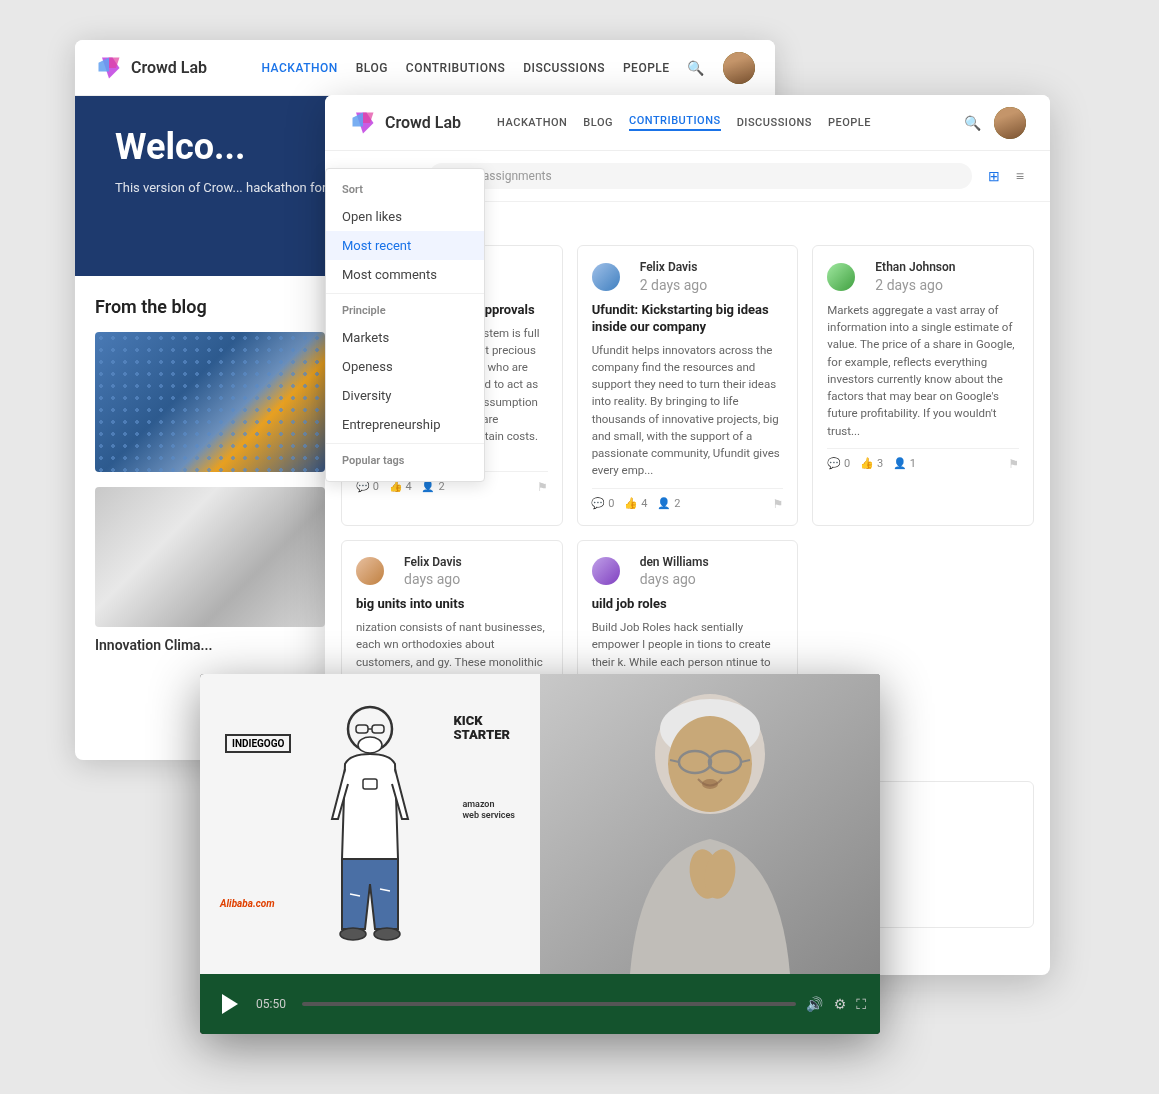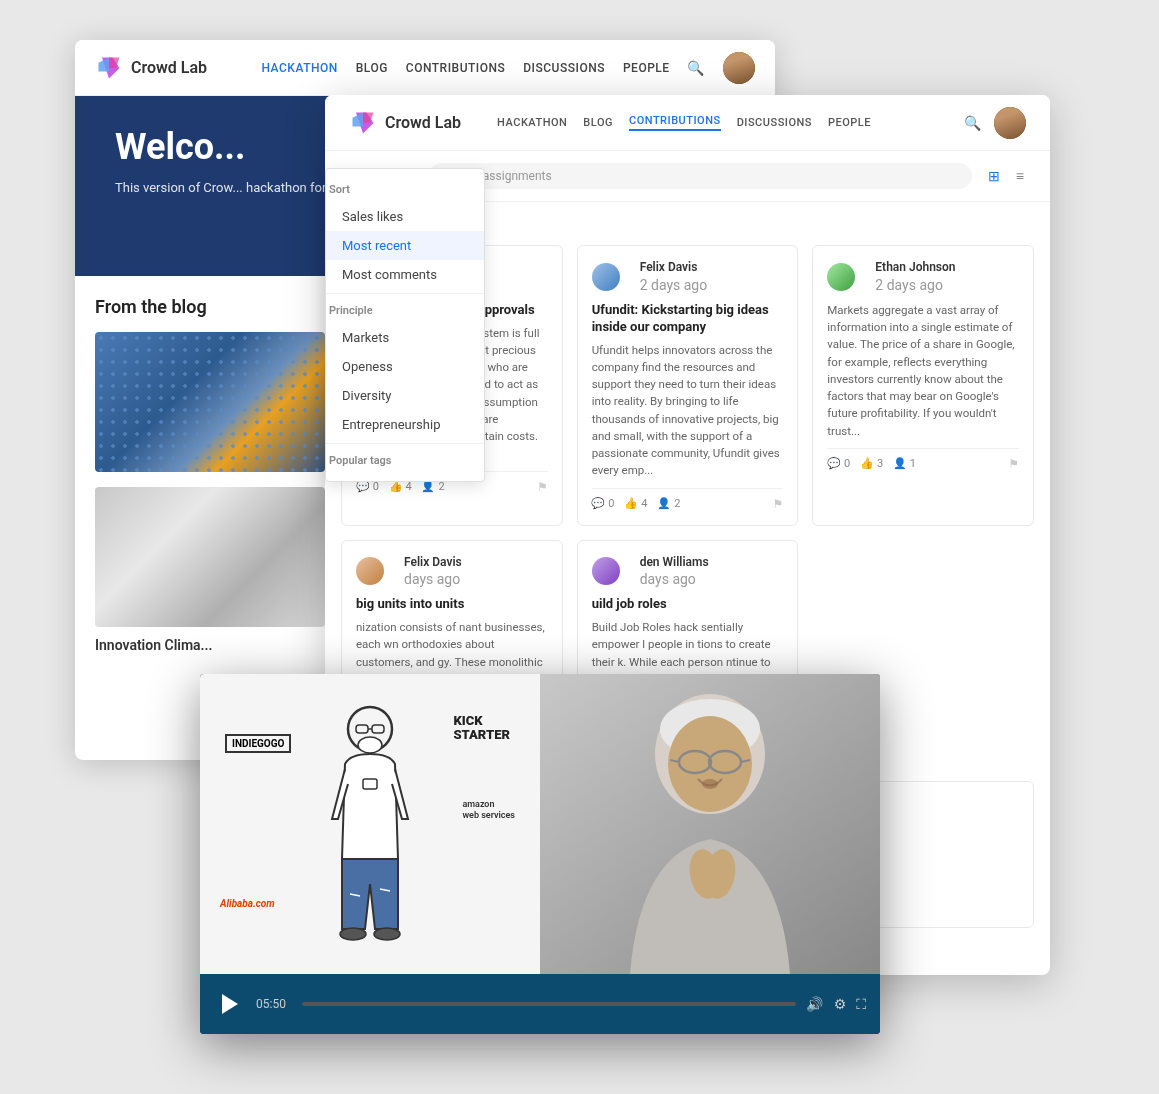--- a/index.html
+++ b/index.html
@@ -238,21 +238,21 @@
       left: 325px;
       width: 160px;
       background: #fff;
       border: 1px solid #e0e0e0;
       border-radius: 4px;
       box-shadow: 0 4px 16px rgba(0,0,0,0.12);
       z-index: 5;
       padding: 8px 0;
     }
     .sort-dropdown .section-label {
-      padding: 6px 3px;
+      padding: 6px 16px;
       font-size: 11px;
       color: #888;
       font-weight: 600;
       text-transform: none;
     }
     .sort-dropdown .sort-item {
       padding: 7px 16px;
       font-size: 13px;
       color: #444;
       cursor: pointer;
@@ -386,21 +386,21 @@
       overflow: hidden;
     }
     .person-photo {
       width: 100%;
       height: 100%;
       background: linear-gradient(160deg, #b0b0b0 0%, #909090 40%, #c0c0c0 70%, #808080 100%);
     }
 
     .video-controls {
       height: 60px;
-      background: #0c4a6e;
+      background: #14532d;
       display: flex;
       align-items: center;
       padding: 0 14px;
       gap: 10px;
     }
     .play-btn {
       width: 32px;
       height: 32px;
       background: transparent;
       border: none;
@@ -678,21 +678,21 @@
       <div class="card-title">Mixing Up</div>
       <div class="card-body">"Mixing It Up" could take many formats, depending on what works best for the organization, but this hack primarily focuses on "mix visits": temporary</div>
     </div>
     <div class="card">
     </div>
   </div>
 </div>
 
 <div class="sort-dropdown">
   <div class="section-label">Sort</div>
-  <div class="sort-item">Sales likes</div>
+  <div class="sort-item">Open likes</div>
   <div class="sort-item active">Most recent</div>
   <div class="sort-item">Most comments</div>
   <div class="divider"></div>
   <div class="section-label">Principle</div>
   <div class="sort-item">Markets</div>
   <div class="sort-item">Openess</div>
   <div class="sort-item">Diversity</div>
   <div class="sort-item">Entrepreneurship</div>
   <div class="divider"></div>
   <div class="section-label">Popular tags</div>

